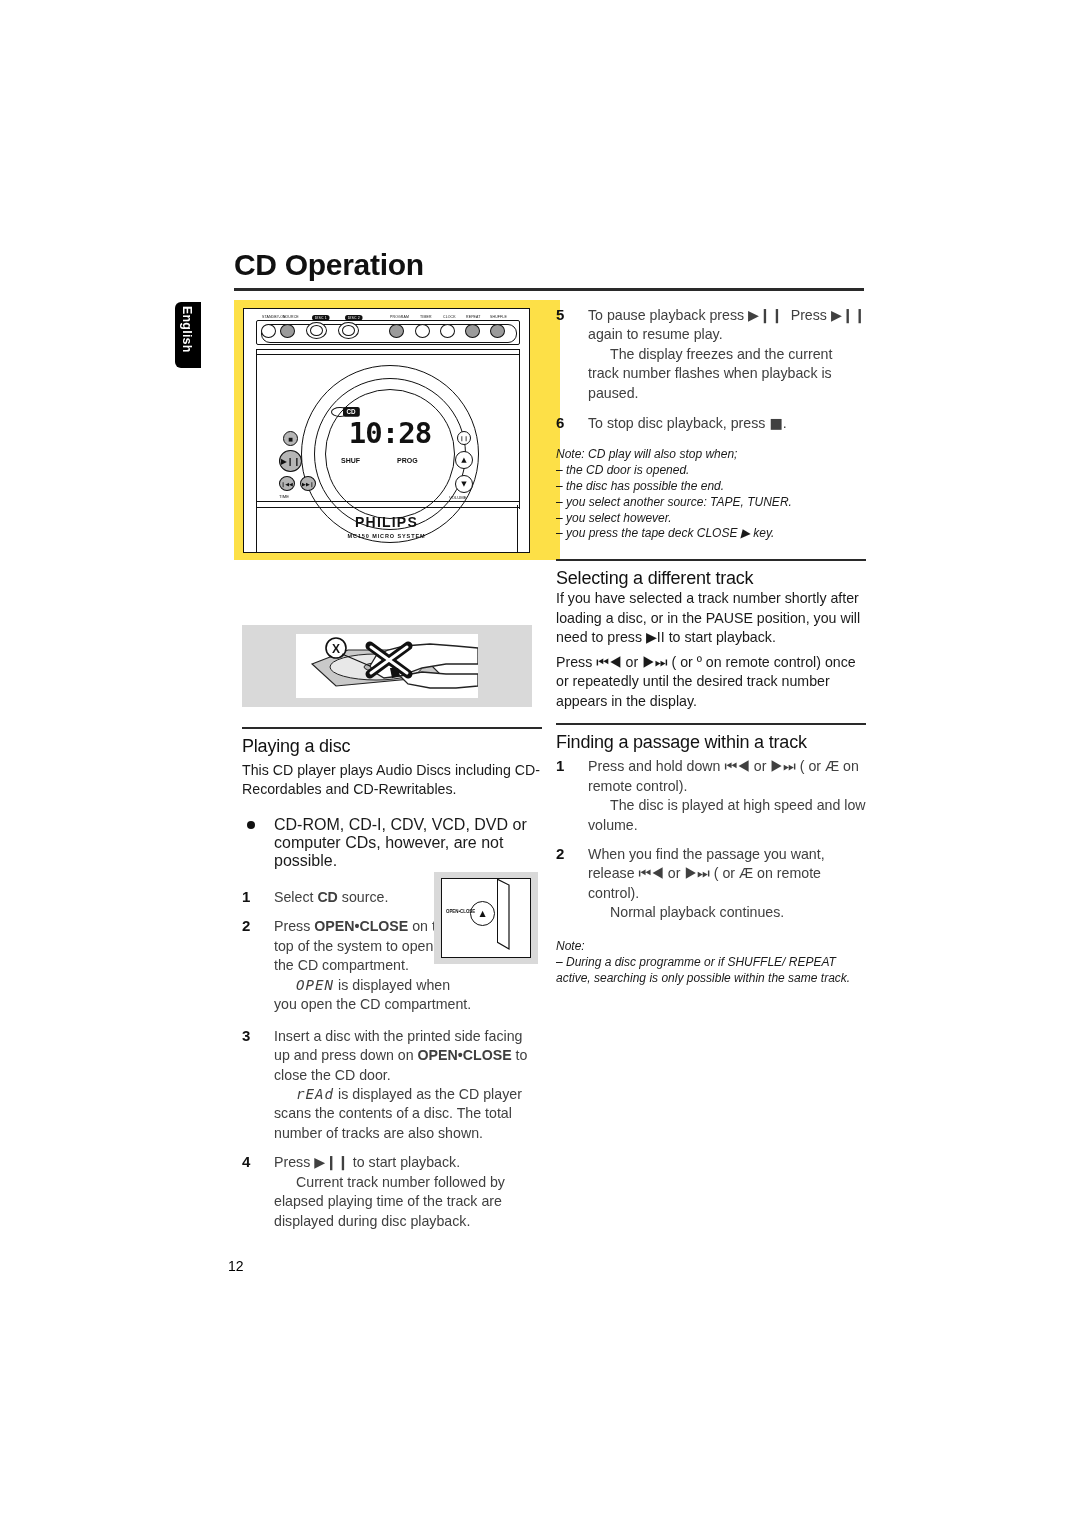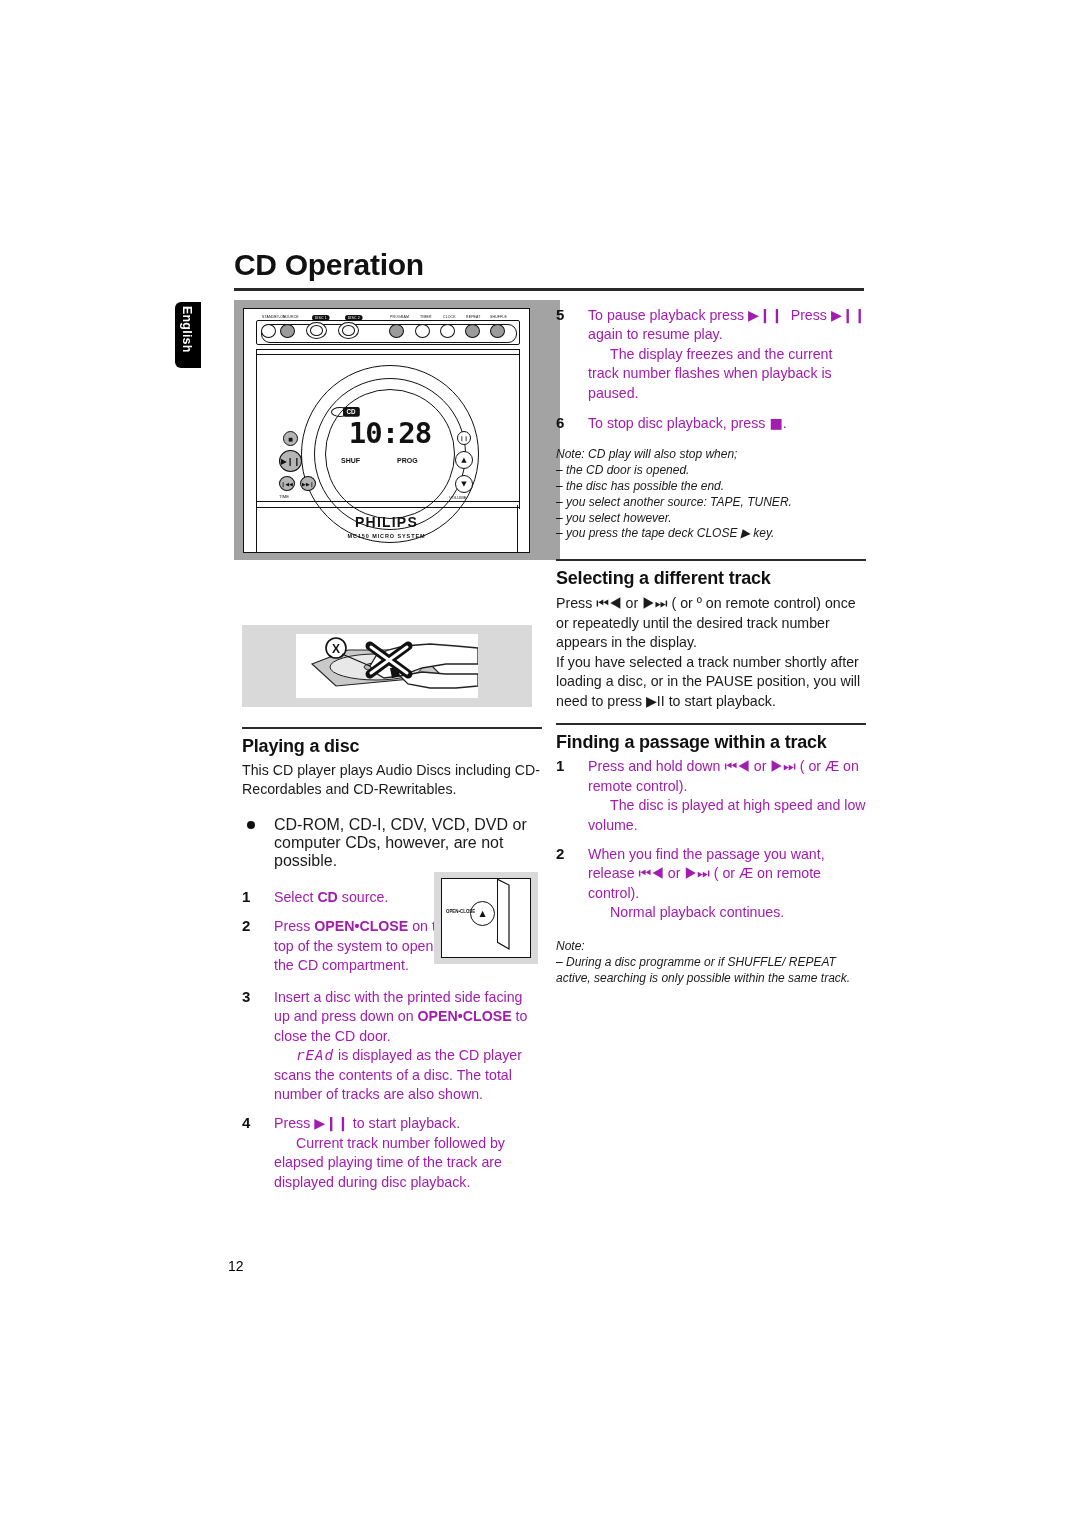--- a/index.html
+++ b/index.html
@@ -34,21 +34,21 @@
     color:#111;
   }
   .title-rule{
     position:absolute;left:234px;top:288px;width:630px;height:3px;background:#2a2a2a;
   }
   .col-right{position:absolute;left:556px;top:306px;width:310px;}
 
   
   .device-box{
     position:absolute;left:234px;top:300px;width:326px;height:260px;
-    background:#a3a3a3;
+    background:#fde047;
   }
   .device-inner{position:absolute;left:9px;top:8px;width:285px;height:243px;background:#fff;border:1px solid #111;}
   .dev-toprow{position:absolute;left:12px;top:7px;width:262px;height:27px;}
   .topbar-shape{
     position:absolute;left:0;top:4px;width:262px;height:23px;
     border:1px solid #111;background:#fff;
     border-radius:2px;
   }
   .topbar-shape:before{
     content:"";position:absolute;left:4px;top:3px;width:254px;height:17px;
@@ -131,27 +131,27 @@
   
   .important{position:absolute;left:242px;top:568px;width:300px;}
   .important .ttl{font-size:14.5px;font-weight:bold;font-style:italic;color:#111;}
   .important .body{font-size:14.5px;font-weight:bold;font-style:italic;color:#111;line-height:1.28;}
 
   .lens-box{position:absolute;left:242px;top:625px;width:290px;height:82px;background:#d9d9d9;}
   .lens-inner{position:absolute;left:54px;top:9px;width:182px;height:64px;background:#fff;}
 
   
   .h2{
-    font-size:18px;font-weight:bold;color:#111;letter-spacing:-0.2px;
+    font-size:18px;font-weight:normal;color:#111;letter-spacing:-0.2px;
   }
   .rule{height:2px;background:#2a2a2a;width:100%;}
   p.t{font-size:14.2px;line-height:1.37;color:#1a1a1a;margin:0;}
   .num{position:absolute;left:0;top:0;font-weight:bold;font-size:15px;color:#111;}
   .step{position:relative;padding-left:32px;margin-top:12px;}
-  .step p{font-size:14.2px;line-height:1.37;margin:0;color:#a21caf;}
+  .step p{font-size:14.2px;line-height:1.37;margin:0;color:#404040;}
   .indent{text-indent:22px;}
   .bullet{position:relative;padding-left:32px;margin-top:16px;}
   .bullet .dot{position:absolute;left:5px;top:5px;width:8px;height:8px;background:#111;border-radius:50%;}
   .note-blk{font-style:italic;font-size:12px;line-height:1.33;color:#1a1a1a;}
   b{font-weight:bold;}
   .lcdtxt{font-family:"DejaVu Sans Mono", monospace;font-style:italic;letter-spacing:1px;}
 
   
   .oc-box{position:absolute;left:434px;top:872px;width:104px;height:92px;background:#d9d9d9;}
   .oc-inner{position:absolute;left:7px;top:6px;width:88px;height:78px;background:#fff;border:1px solid #111;}
@@ -294,20 +294,21 @@
     </div>
 
     <div class="step" style="margin-top:18px;">
       <span class="num">1</span>
       <p>Select <b>CD</b> source.</p>
     </div>
 
     <div class="step" style="margin-top:10px;">
       <span class="num">2</span>
       <p style="width:180px;">Press <b>OPEN•CLOSE</b> on the top of the system to open the CD compartment.</p>
+      <p class="indent" style="width:200px;"><span class="lcdtxt">OPEN</span> is displayed when you open the CD compartment.</p>
     </div>
 
     <div class="step" style="margin-top:12px;">
       <span class="num">3</span>
       <p>Insert a disc with the printed side facing up and press down on <b>OPEN•CLOSE</b> to close the CD door.</p>
       <p class="indent"><span class="lcdtxt">rEAd</span> is displayed as the CD player scans the contents of a disc. The total number of tracks are also shown.</p>
     </div>
 
     <div class="step" style="margin-top:10px;">
       <span class="num">4</span>
@@ -349,22 +350,22 @@
       <div>– the CD door is opened.</div>
       <div>– the disc has possible the end.</div>
       <div>– you select another source: TAPE, TUNER.</div>
       <div>– you select however.</div>
       <div>– you press the tape deck CLOSE ▶ key.</div>
     </div>
 
     <div style="margin-top:17px;">
       <div class="rule"></div>
       <div class="h2" style="margin-top:7px;">Selecting a different track</div>
+      <p class="t">If you have selected a track number shortly after loading a disc, or in the PAUSE position, you will need to press ▶II to start playback.</p>
       <p class="t" style="margin-top:5px;">Press ⏮◀ or ▶⏭ (     or º     on remote control) once or repeatedly until the desired track number appears in the display.</p>
-      <p class="t">If you have selected a track number shortly after loading a disc, or in the PAUSE position, you will need to press ▶II to start playback.</p>
     </div>
 
     <div style="margin-top:12px;">
       <div class="rule"></div>
       <div class="h2" style="margin-top:7px;">Finding a passage within a track</div>
 
       <div class="step" style="margin-top:4px;">
         <span class="num">1</span>
         <p>Press and hold down ⏮◀ or ▶⏭ (     or Æ  on remote control).</p>
         <p class="indent">The disc is played at high speed and low volume.</p>

